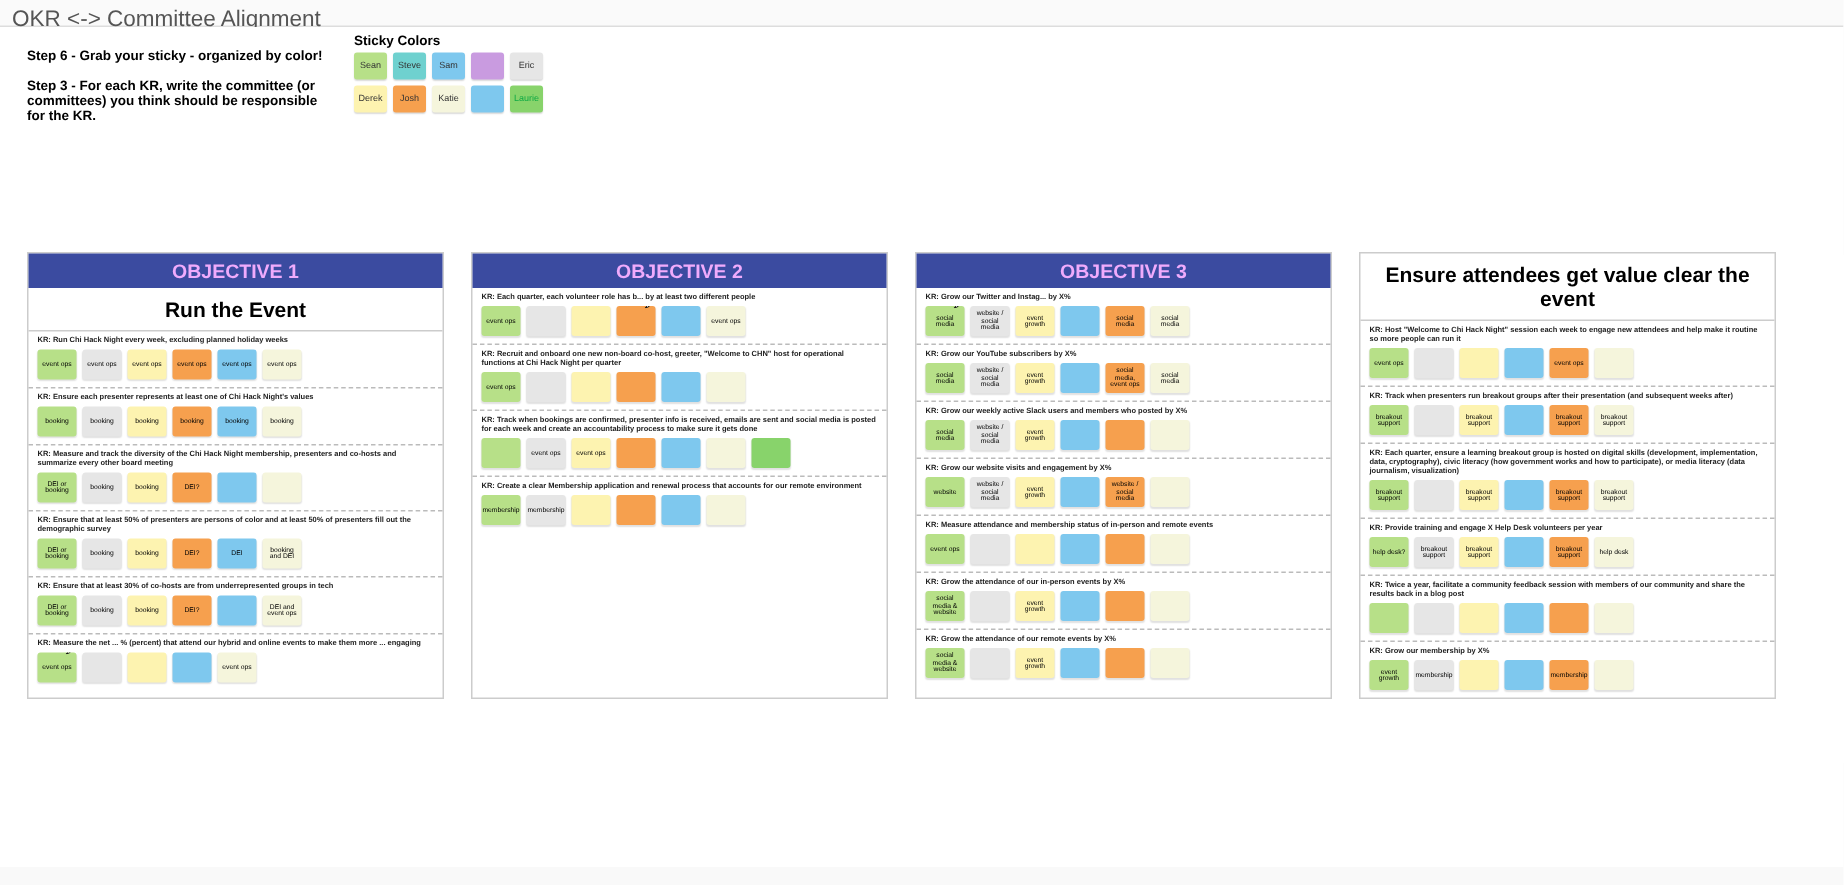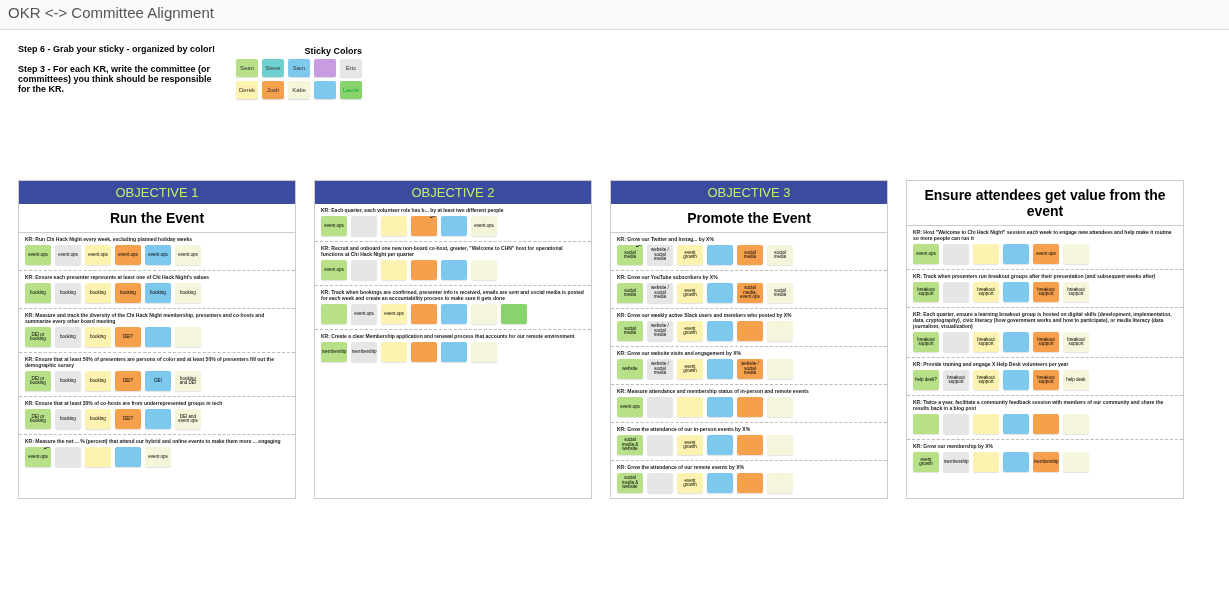--- a/index.html
+++ b/index.html
@@ -1,29 +1,29 @@
 <!DOCTYPE html>
 <html><head>
 <meta charset="utf-8">
 <style>
   * { box-sizing: border-box; margin: 0; padding: 0; }
   body { font-family: -apple-system, Helvetica, Arial, sans-serif; background: #f9f9f9; width: 1229px; height: 590px; overflow: hidden; }
-  .titlebar { height: 30px; padding: 4px 8px; font-size: 15px; color: #555; border-bottom: 1px solid #ddd; background: #fafafa; }
+  .titlebar { height: 18px; padding: 4px 8px; font-size: 15px; color: #555; border-bottom: 1px solid #ddd; background: #fafafa; }
   .canvas { position: relative; width: 100%; height: 560px; background: #fff; }
   .instructions { position: absolute; left: 18px; top: 14px; width: 200px; }
   .instructions h2 { font-size: 22px; font-weight: 700; margin-bottom: 6px; }
   .instructions p { font-size: 9px; margin-bottom: 10px; font-weight: 600; }
-  .sticky-colors { position: absolute; left: 236px; top: 16px; text-align: right; }
+  .sticky-colors { position: absolute; left: 236px; top: 4px; }
   .sticky-colors .label, .sticky-bank .label { font-size: 9px; font-weight: 600; margin-bottom: 3px; }
   .swatch-row { display: flex; gap: 4px; margin-bottom: 4px; }
   .swatch { width: 22px; height: 18px; border-radius: 2px; font-size: 6px; display: flex; align-items: center; justify-content: center; color: #333; box-shadow: 0 1px 1px rgba(0,0,0,.15); }
   .sticky-bank { position: absolute; left: 236px; top: 76px; }
   .board { position: absolute; left: 18px; top: 150px; display: flex; gap: 18px; }
   .objective { width: 278px; border: 1px solid #ccc; background: #fff; }
-  .obj-head { background: #3b4ba0; color: #bef264; text-align: center; font-size: 13px; font-weight: 400; padding: 4px 0; }
+  .obj-head { background: #3b4ba0; color: #f0abfc; text-align: center; font-size: 13px; font-weight: 700; padding: 4px 0; }
   .obj-sub { text-align: center; font-size: 14px; font-weight: 700; padding: 6px 0; border-bottom: 1px solid #ccc; }
   .kr { border-bottom: 1px dashed #bbb; padding: 3px 6px 5px; }
   .kr:last-child { border-bottom: none; }
   .kr-title { font-size: 5px; font-weight: 600; color: #222; margin-bottom: 3px; line-height: 1.2; }
   .sticky-row { display: flex; gap: 4px; flex-wrap: wrap; }
   .sticky { width: 26px; height: 20px; border-radius: 2px; font-size: 4.5px; display: flex; align-items: center; justify-content: center; text-align: center; line-height: 1; box-shadow: 0 1px 1px rgba(0,0,0,.12); padding: 1px; overflow: hidden; }
   .c-green2 { background: #b7e088; }
   .c-green  { background: #88d36b; color:#1a4; }
   .c-yellow { background: #fdf3b0; }
   .c-orange { background: #f6a04e; }
@@ -179,21 +179,20 @@
             <div class="sticky c-gray">membership</div>
             <div class="sticky c-yellow"></div>
             <div class="sticky c-orange"></div>
             <div class="sticky c-blue"></div>
             <div class="sticky c-pale"></div>
           </div>
         </div>
       </div>
       <div class="objective">
         <div class="obj-head">OBJECTIVE 3</div>
-        <div class="obj-sub">Promote the Event</div>
         <div class="kr">
           <div class="kr-title">KR: Grow our Twitter and Instag... by X%</div>
           <div class="sticky-row">
             <div class="sticky c-green2 comment-badge">social media</div>
             <div class="sticky c-gray">website / social media</div>
             <div class="sticky c-yellow">event growth</div>
             <div class="sticky c-blue"></div>
             <div class="sticky c-orange">social media</div>
             <div class="sticky c-pale">social media</div>
           </div>
@@ -259,21 +258,21 @@
             <div class="sticky c-green2">social media &amp; website</div>
             <div class="sticky c-gray"></div>
             <div class="sticky c-yellow">event growth</div>
             <div class="sticky c-blue"></div>
             <div class="sticky c-orange"></div>
             <div class="sticky c-pale"></div>
           </div>
         </div>
       </div>
       <div class="objective">
-        <div class="obj-sub">Ensure attendees get value from the event</div>
+        <div class="obj-sub">Ensure attendees get value clear the event</div>
         <div class="kr">
           <div class="kr-title">KR: Host "Welcome to Chi Hack Night" session each week to engage new attendees and help make it routine so more people can run it</div>
           <div class="sticky-row">
             <div class="sticky c-green2">event ops</div>
             <div class="sticky c-gray"></div>
             <div class="sticky c-yellow"></div>
             <div class="sticky c-blue"></div>
             <div class="sticky c-orange">event ops</div>
             <div class="sticky c-pale"></div>
           </div>

